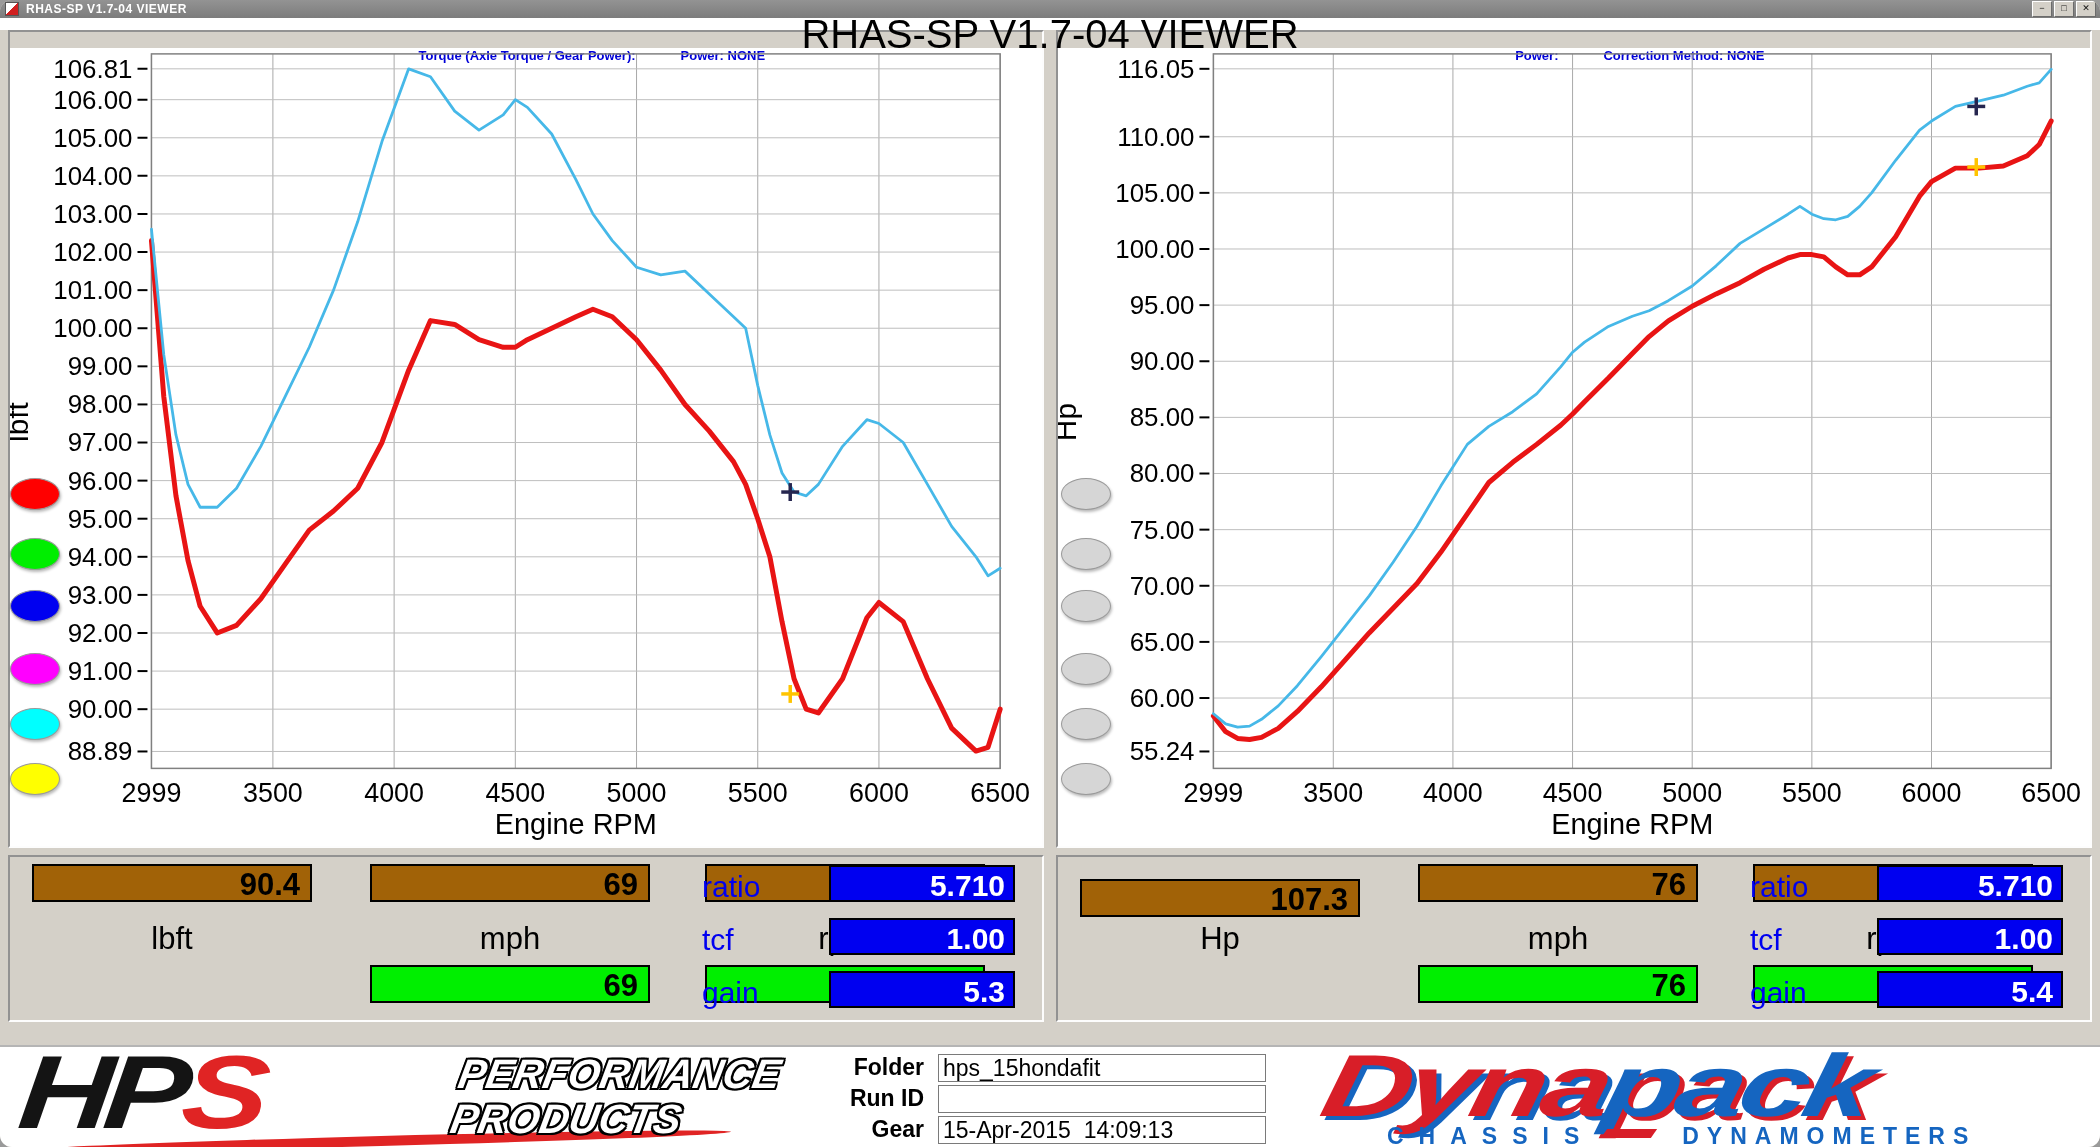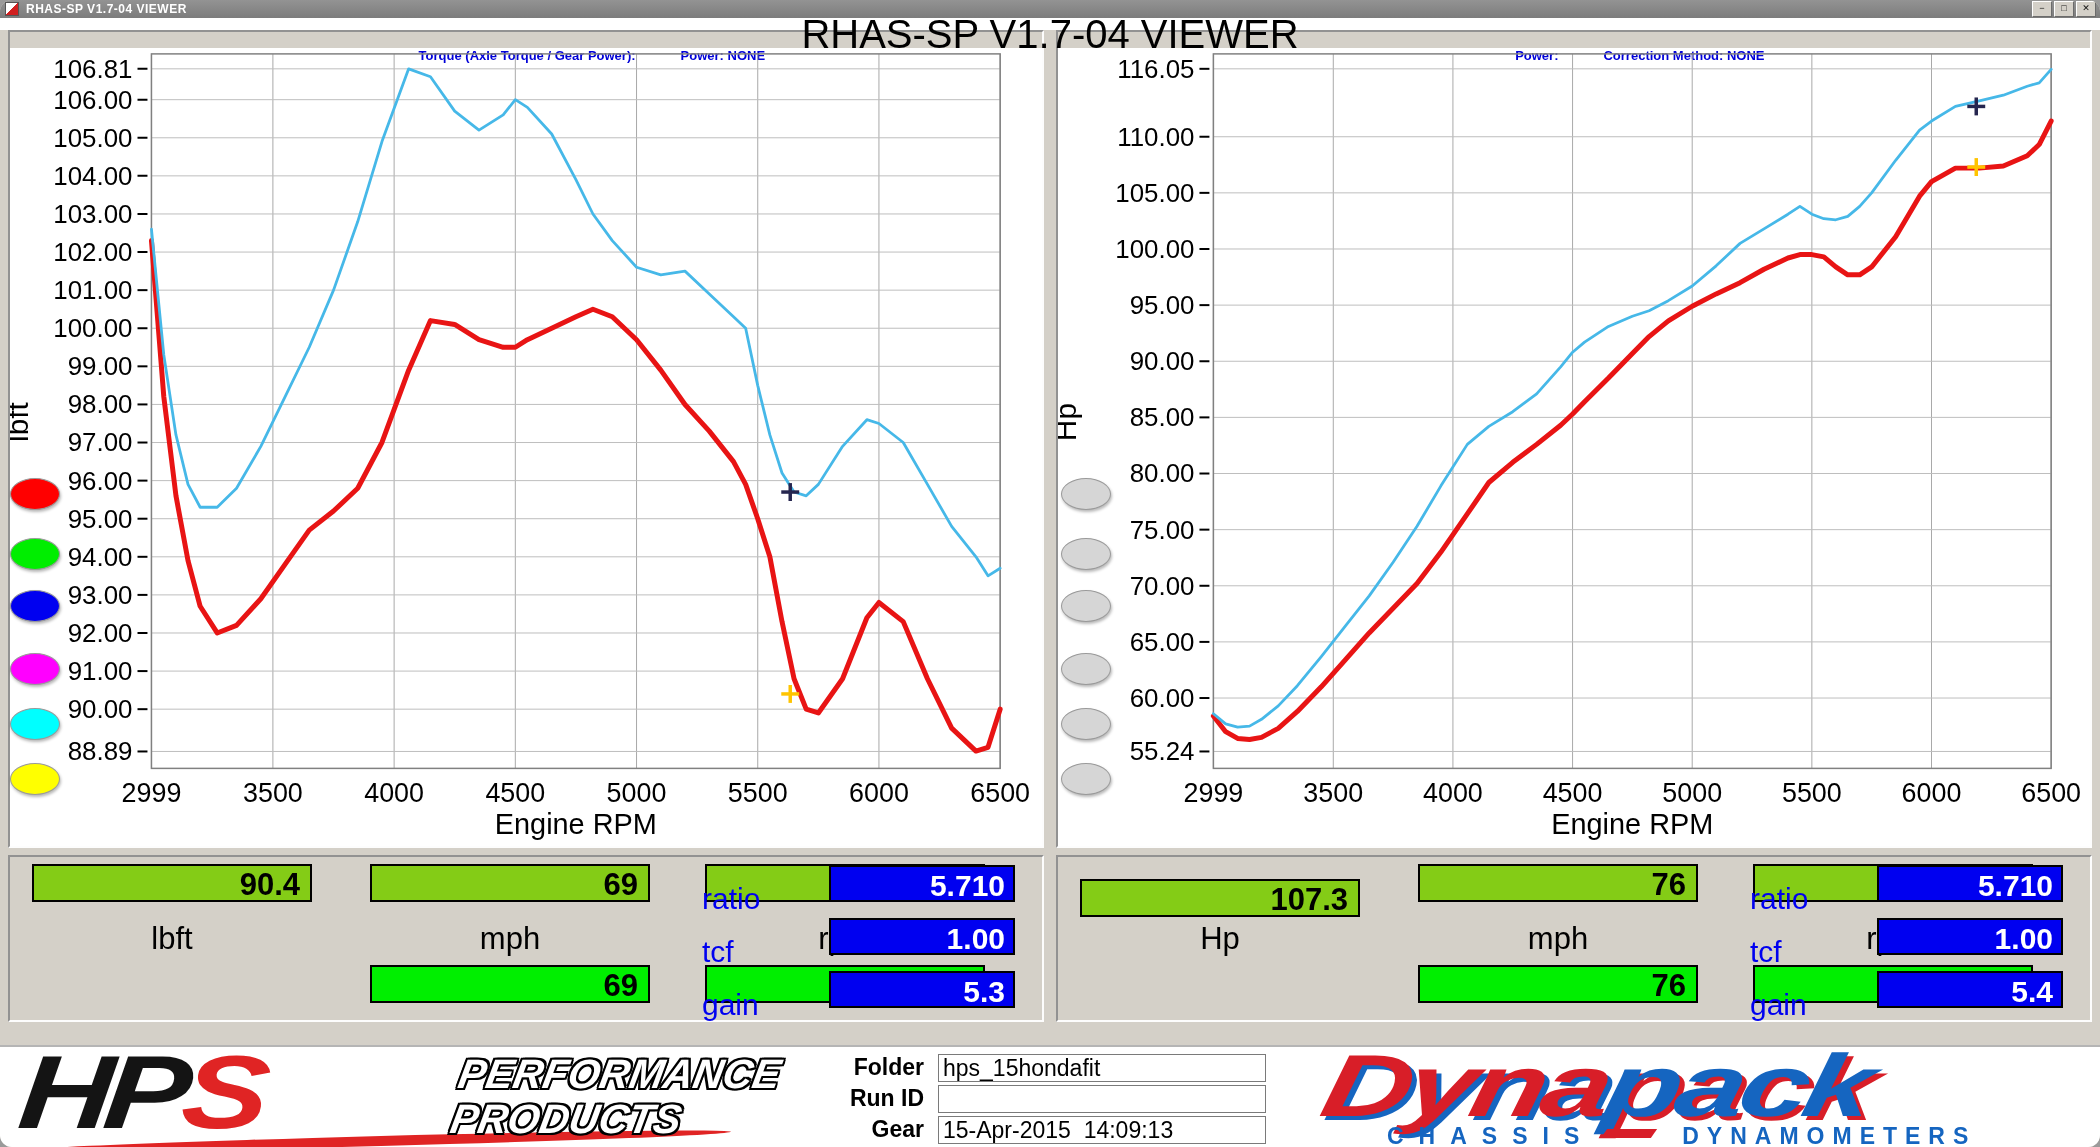--- a/index.html
+++ b/index.html
@@ -25,24 +25,24 @@
   .panel-header .corr{margin-left:45px;}
   svg.chart{position:absolute;left:0;top:0;width:1032px;height:814px;}
   svg.chart text{font-family:"Liberation Sans","DejaVu Sans",sans-serif;fill:#000;}
   .ellipse{position:absolute;width:48px;height:30px;border-radius:50%;z-index:20;
            border:1px solid #9a9a9a;box-shadow:1px 2px 3px rgba(0,0,0,.28);}
   
   .readout-panel{position:absolute;top:855px;width:1036px;height:167px;background:#d4d0c8;box-sizing:border-box;
                  border:2px solid;border-color:#929292 #fdfdfd #fdfdfd #929292;}
   .vbox{position:absolute;width:280px;height:38px;border:2px solid #000;box-sizing:border-box;
         font-size:31px;font-weight:bold;text-align:right;padding:1px 10px 0 0;color:#000;}
-  .vbox.yellow{background:#84cc16;}
+  .vbox.yellow{background:#a16207;}
   .vbox.green{background:#00ef00;}
   .unit-label{position:absolute;width:280px;text-align:center;font-size:31px;color:#000;}
-  .param-label{position:absolute;left:692px;color:#0000f0;font-size:30px;margin-top:12px;}
+  .param-label{position:absolute;left:692px;color:#0000f0;font-size:30px;}
   .pbox{position:absolute;left:819px;width:186px;height:37px;background:#0000f0;border:2px solid #000;
         box-sizing:border-box;color:#fff;font-size:30px;font-weight:bold;text-align:right;padding:2px 8px 0 0;}
   
   .footer{position:absolute;left:0;top:1045px;width:2100px;height:102px;background:#fff;
           border-top:2px solid #b5b5b5;}
   .hps-logo{position:absolute;left:25px;top:3px;width:790px;height:96px;}
   .hps-text{position:absolute;left:0;top:-8px;font-size:104px;font-weight:bold;font-style:italic;
             letter-spacing:-7px;transform:skewX(-6deg) scaleX(1.25);transform-origin:left top;line-height:100px;}
   .hps-hp{color:#141414;}
   .hps-s{color:#e02424;}

